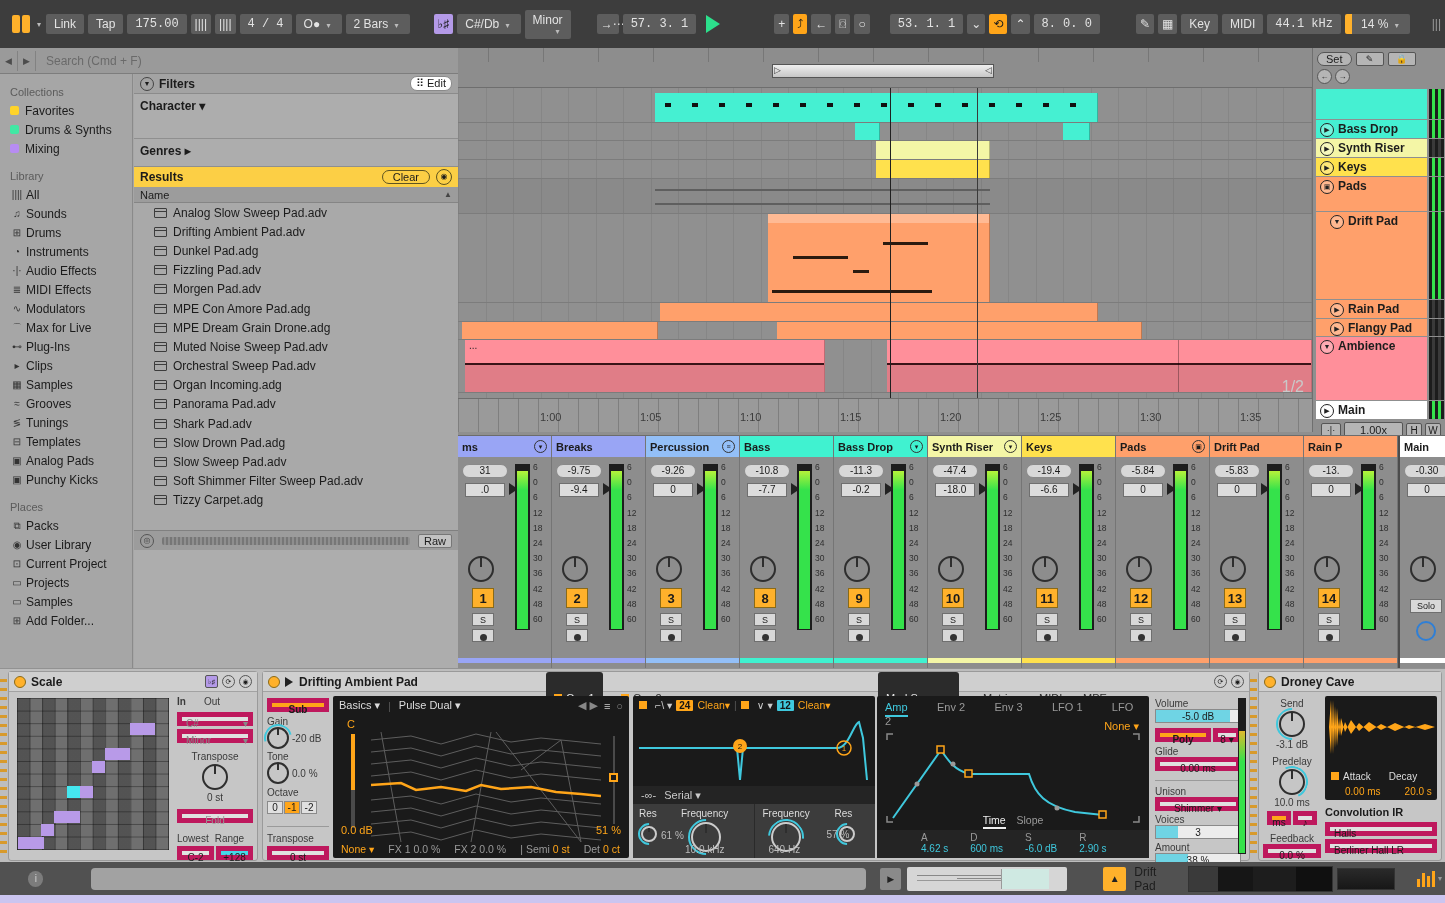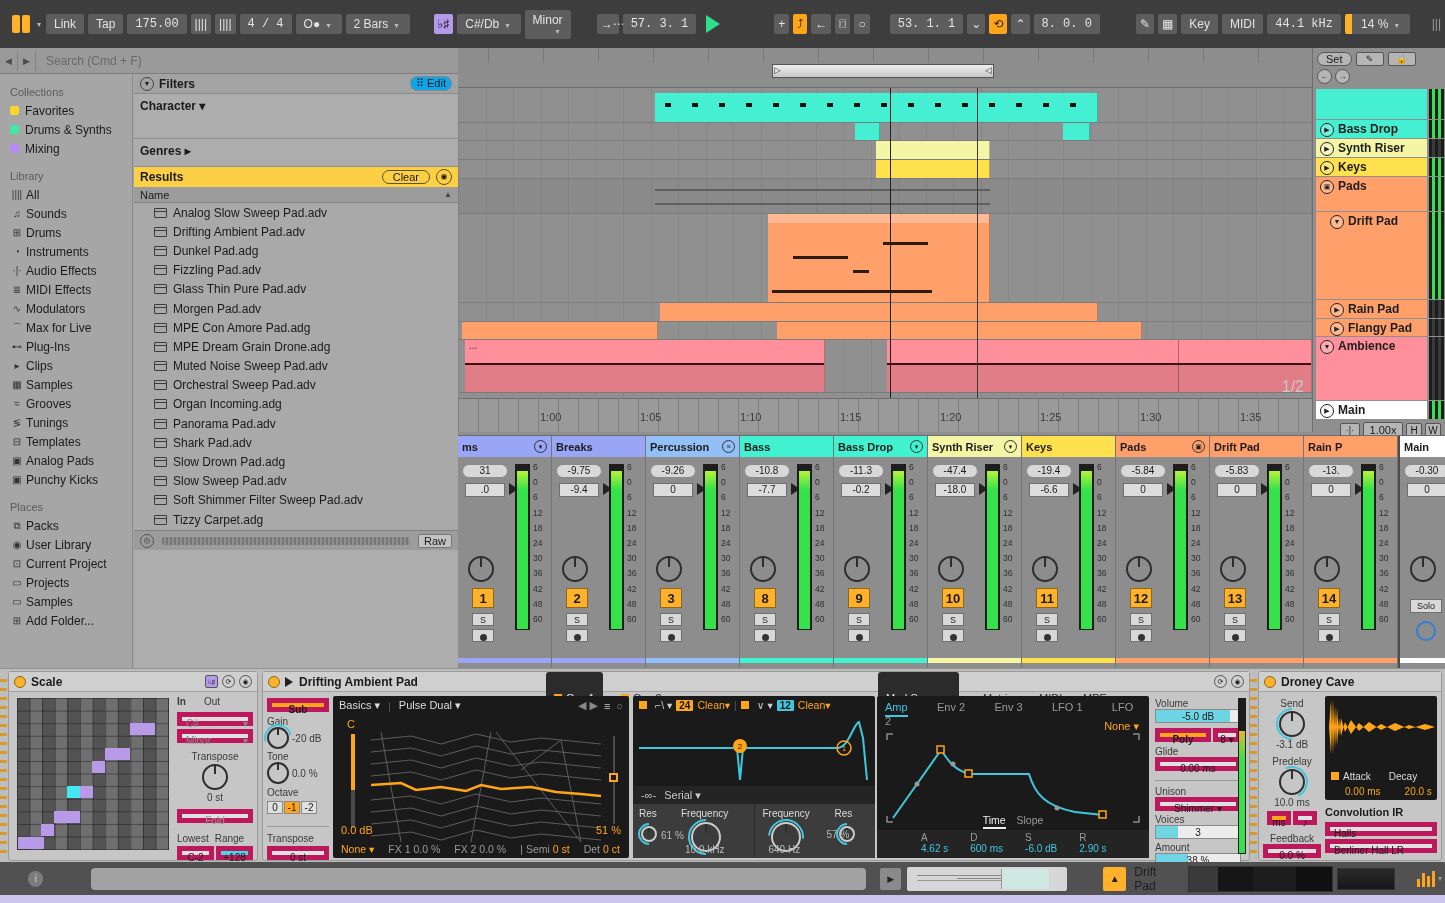--- a/index.html
+++ b/index.html
@@ -27,21 +27,21 @@
   .navbtn { width:18px; text-align:center; color:#4c4c4c; font-size:9px; border-right:1px solid #828282; padding:5px 0; }
   .searchtxt { color:#6a6a6a; margin-left:10px; }
   .sidebar { position:absolute; left:0; top:26px; width:133px; height:594px; background:#a6a6a6; border-right:1px solid #8a8a8a; padding:6px 0 0 8px; overflow:hidden; }
   .sb-title { color:#5b5b5b; font-size:11px; margin:6px 0 3px 2px; }
   .sb-item { display:flex; align-items:center; height:19px; font-size:12px; color:#1b1b1b; }
   .sb-ico { width:18px; color:#333; font-size:10px; text-align:center; flex:none; }
   .sb-sq { width:9px; height:9px; border-radius:2px; background:var(--tc); margin:0 6px 0 2px; flex:none; }
 
   .fpanel { position:absolute; left:134px; top:26px; width:324px; height:594px; background:#adadad; }
   .fhead { height:20px; background:#a3a3a3; border-bottom:1px solid #8b8b8b; display:flex; align-items:center; padding:0 6px; font-weight:bold; }
-  .editbtn { margin-left:auto; background:#0ea5e9; border:1px solid #8a8a8a; border-radius:7px; padding:0 5px; font-weight:normal; font-size:11px; }
+  .editbtn { margin-left:auto; background:#ffffff; border:1px solid #8a8a8a; border-radius:7px; padding:0 5px; font-weight:normal; font-size:11px; }
   .fsec { padding:3px 6px 5px 6px; border-bottom:1px solid #8f8f8f; }
   .fsec-title { font-weight:bold; font-size:12px; margin:2px 0 3px 0; }
   .tags { line-height:17px; }
   .tag { display:inline-block; padding:0 4px; border-radius:2px; margin-right:2px; font-size:12px; color:#6d6d6d; }
   .results-bar { height:20px; background:#fccf45; display:flex; align-items:center; padding:0 6px; font-weight:bold; }
   .clearbtn { margin-left:auto; border:1px solid #5e5420; border-radius:8px; padding:0 10px; font-weight:normal; font-size:11px; }
   .savebtn { width:16px; height:16px; border:1px solid #5e5420; border-radius:50%; margin-left:6px; font-size:8px; text-align:center; line-height:14px; font-weight:normal; }
   .namehdr { height:16px; background:#9c9c9c; border-bottom:1px solid #858585; display:flex; align-items:center; padding:0 6px; font-size:11px; }
   .sort { margin-left:auto; font-size:8px; color:#444; }
   .filelist { height:327px; overflow:hidden; background:#a9a9a9; }
@@ -364,24 +364,20 @@
           <div class="frow">
             <span class="ficon" data-type="adg"></span>
             <span>Dunkel Pad.adg</span>
           </div>
           <div class="frow">
             <span class="ficon" data-type="adv"></span>
             <span>Fizzling Pad.adv</span>
           </div>
           <div class="frow">
             <span class="ficon" data-type="adv"></span>
-            <span>Glass Thin Pure Pad.adv</span>
-          </div>
-          <div class="frow">
-            <span class="ficon" data-type="adv"></span>
             <span>Morgen Pad.adv</span>
           </div>
           <div class="frow">
             <span class="ficon" data-type="adg"></span>
             <span>MPE Con Amore Pad.adg</span>
           </div>
           <div class="frow">
             <span class="ficon" data-type="adg"></span>
             <span>MPE Dream Grain Drone.adg</span>
           </div>
@@ -593,21 +589,21 @@
       <div class="trow" style="height:18px">
         <div class="tblock" style="--tc:#ffffff">
             <span class="tico">▶</span>
             <span class="tname">Main</span>
           </div>
           <div class="tmeter"></div>
       </div>
     </div>
     <div class="tfoot">
       <span class="sqbtn" style="width:20px">·|·</span>
-      <span class="sqbtn" style="width:40px;font-size:11px">1.00x</span>
+      <span class="sqbtn" style="width:59px;font-size:11px">1.00x</span>
       <span class="sqbtn" style="width:16px;font-size:10px">H</span>
       <span class="sqbtn" style="width:16px;font-size:10px">W</span>
     </div>
   </div>
 
   <div class="mixer">
     <div class="strip" style="--tc: #99a5f5;">
         <div class="shead">
           <span>ms</span>
           <span class="hicon">▾</span>

